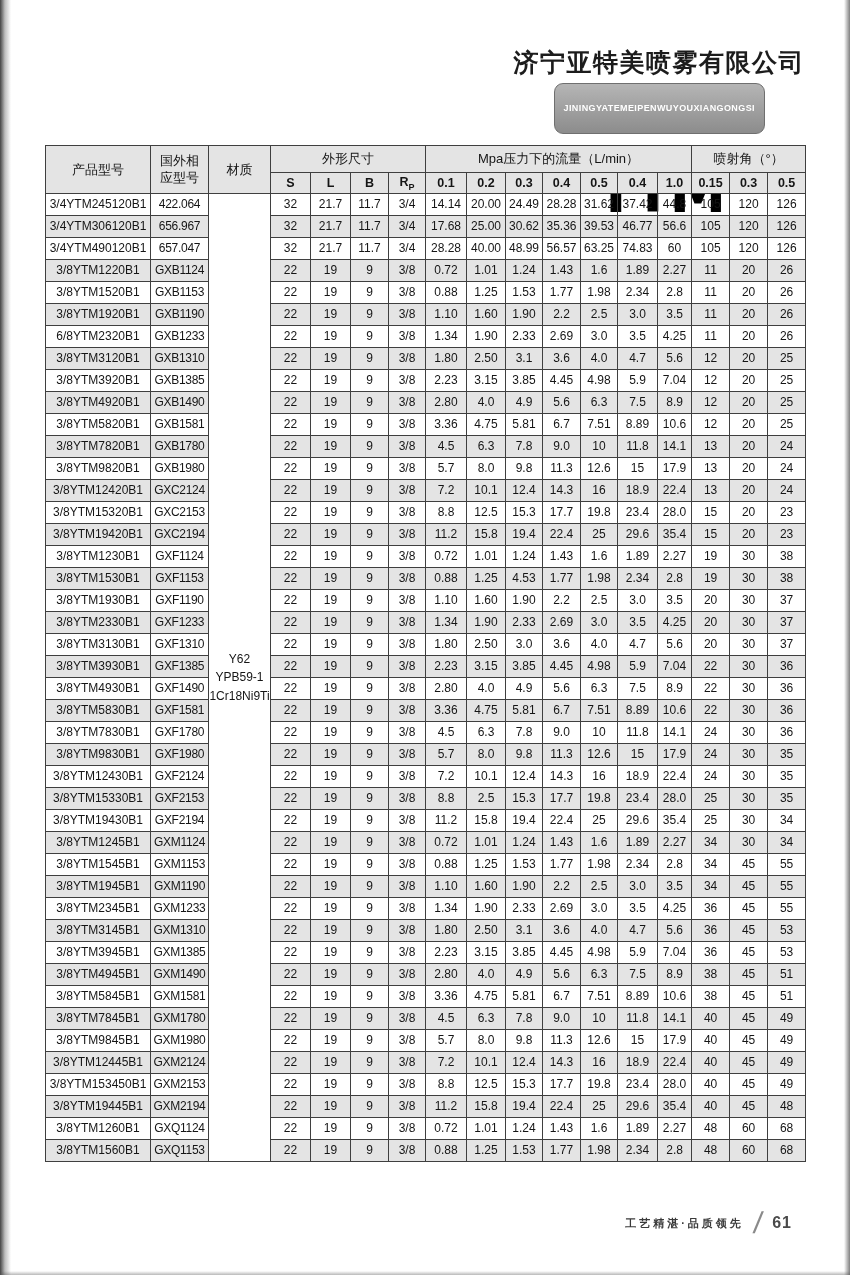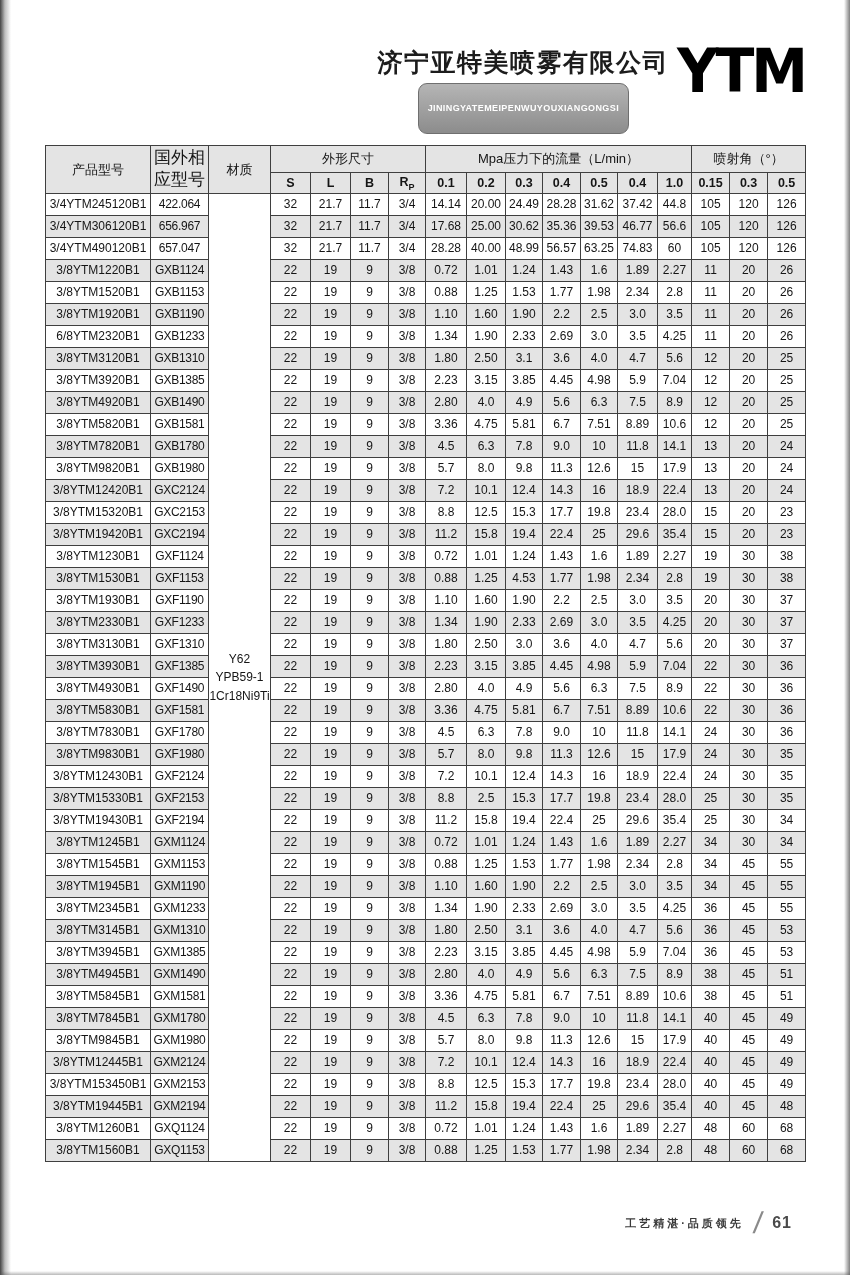--- a/index.html
+++ b/index.html
@@ -10,21 +10,21 @@
   }
   
   .edge-left{position:absolute;left:0;top:0;bottom:0;width:11px;
     background:linear-gradient(90deg,rgba(35,35,35,.85) 0%,rgba(110,110,110,.45) 45%,rgba(255,255,255,0) 100%);}
   .edge-right{position:absolute;right:0;top:0;bottom:0;width:6px;
     background:linear-gradient(270deg,rgba(60,60,60,.65) 0%,rgba(255,255,255,0) 100%);}
   .edge-bottom{position:absolute;left:0;right:0;bottom:0;height:4px;
     background:linear-gradient(0deg,rgba(80,80,80,.4),rgba(255,255,255,0));}
 
   
-  .company{position:absolute;top:46px;right:45px;display:flex;align-items:flex-start;gap:8px;}
+  .company{position:absolute;top:46px;right:45px;display:flex;align-items:center;gap:32px;flex-direction:column;}
   .company-text{display:flex;flex-direction:column;align-items:center;gap:4px;}
   .company-name{font-size:25px;font-weight:bold;letter-spacing:1.5px;color:#1c1c1c;white-space:nowrap;}
   .company-pill{
     background:linear-gradient(180deg,#b5b5b5,#8c8c8c);
     border:1px solid #6f6f6f;border-radius:9px;
     color:#ffffff;font-size:9px;font-weight:bold;letter-spacing:.4px;
     padding:19px 9px;white-space:nowrap;line-height:1.2;
   }
   .logo{font-size:57px;font-weight:900;letter-spacing:-3px;line-height:.9;color:#000;
     font-family:"DejaVu Sans","Liberation Sans",sans-serif;transform:scaleY(1.05);}
@@ -39,21 +39,21 @@
   .spec-table thead th{background:#e4e4e4;font-weight:normal;font-size:13px;}
   .spec-table thead tr.hr1 th{height:26px;}
   .spec-table thead tr.hr2 th{height:20px;font-size:12.5px;font-weight:bold;}
   .spec-table thead th.cjk{font-size:13px;}
   .spec-table tbody td{height:21px;line-height:21px;}
   .spec-table tbody tr.stripe td{background:#e4e4e4;}
   .cell-foreign{font-size:11px;letter-spacing:-.3px;}
   .material-cell{background:#ffffff !important;font-size:13px;line-height:1.55 !important;height:auto;}
   .material-cell div{line-height:1.55;}
   .rp-sub{font-size:9px;font-weight:bold;}
-  .two-line{line-height:1.25;font-size:17px;font-family:Liberation Mono, monospace;}
+  .two-line{line-height:1.25;font-size:13px;}
 
   
   .footer{position:absolute;top:1208px;right:58px;display:flex;align-items:center;gap:10px;}
   .footer-slogan{font-size:11px;font-weight:bold;letter-spacing:3px;color:#3a3a3a;}
   .footer-slash{font-size:30px;font-weight:300;color:#8a8a8a;transform:skewX(-8deg);line-height:1;}
   .footer-page{font-size:16px;color:#4a4a4a;letter-spacing:1px;font-weight:bold;}
 </style>
 </head>
 <body>
 

